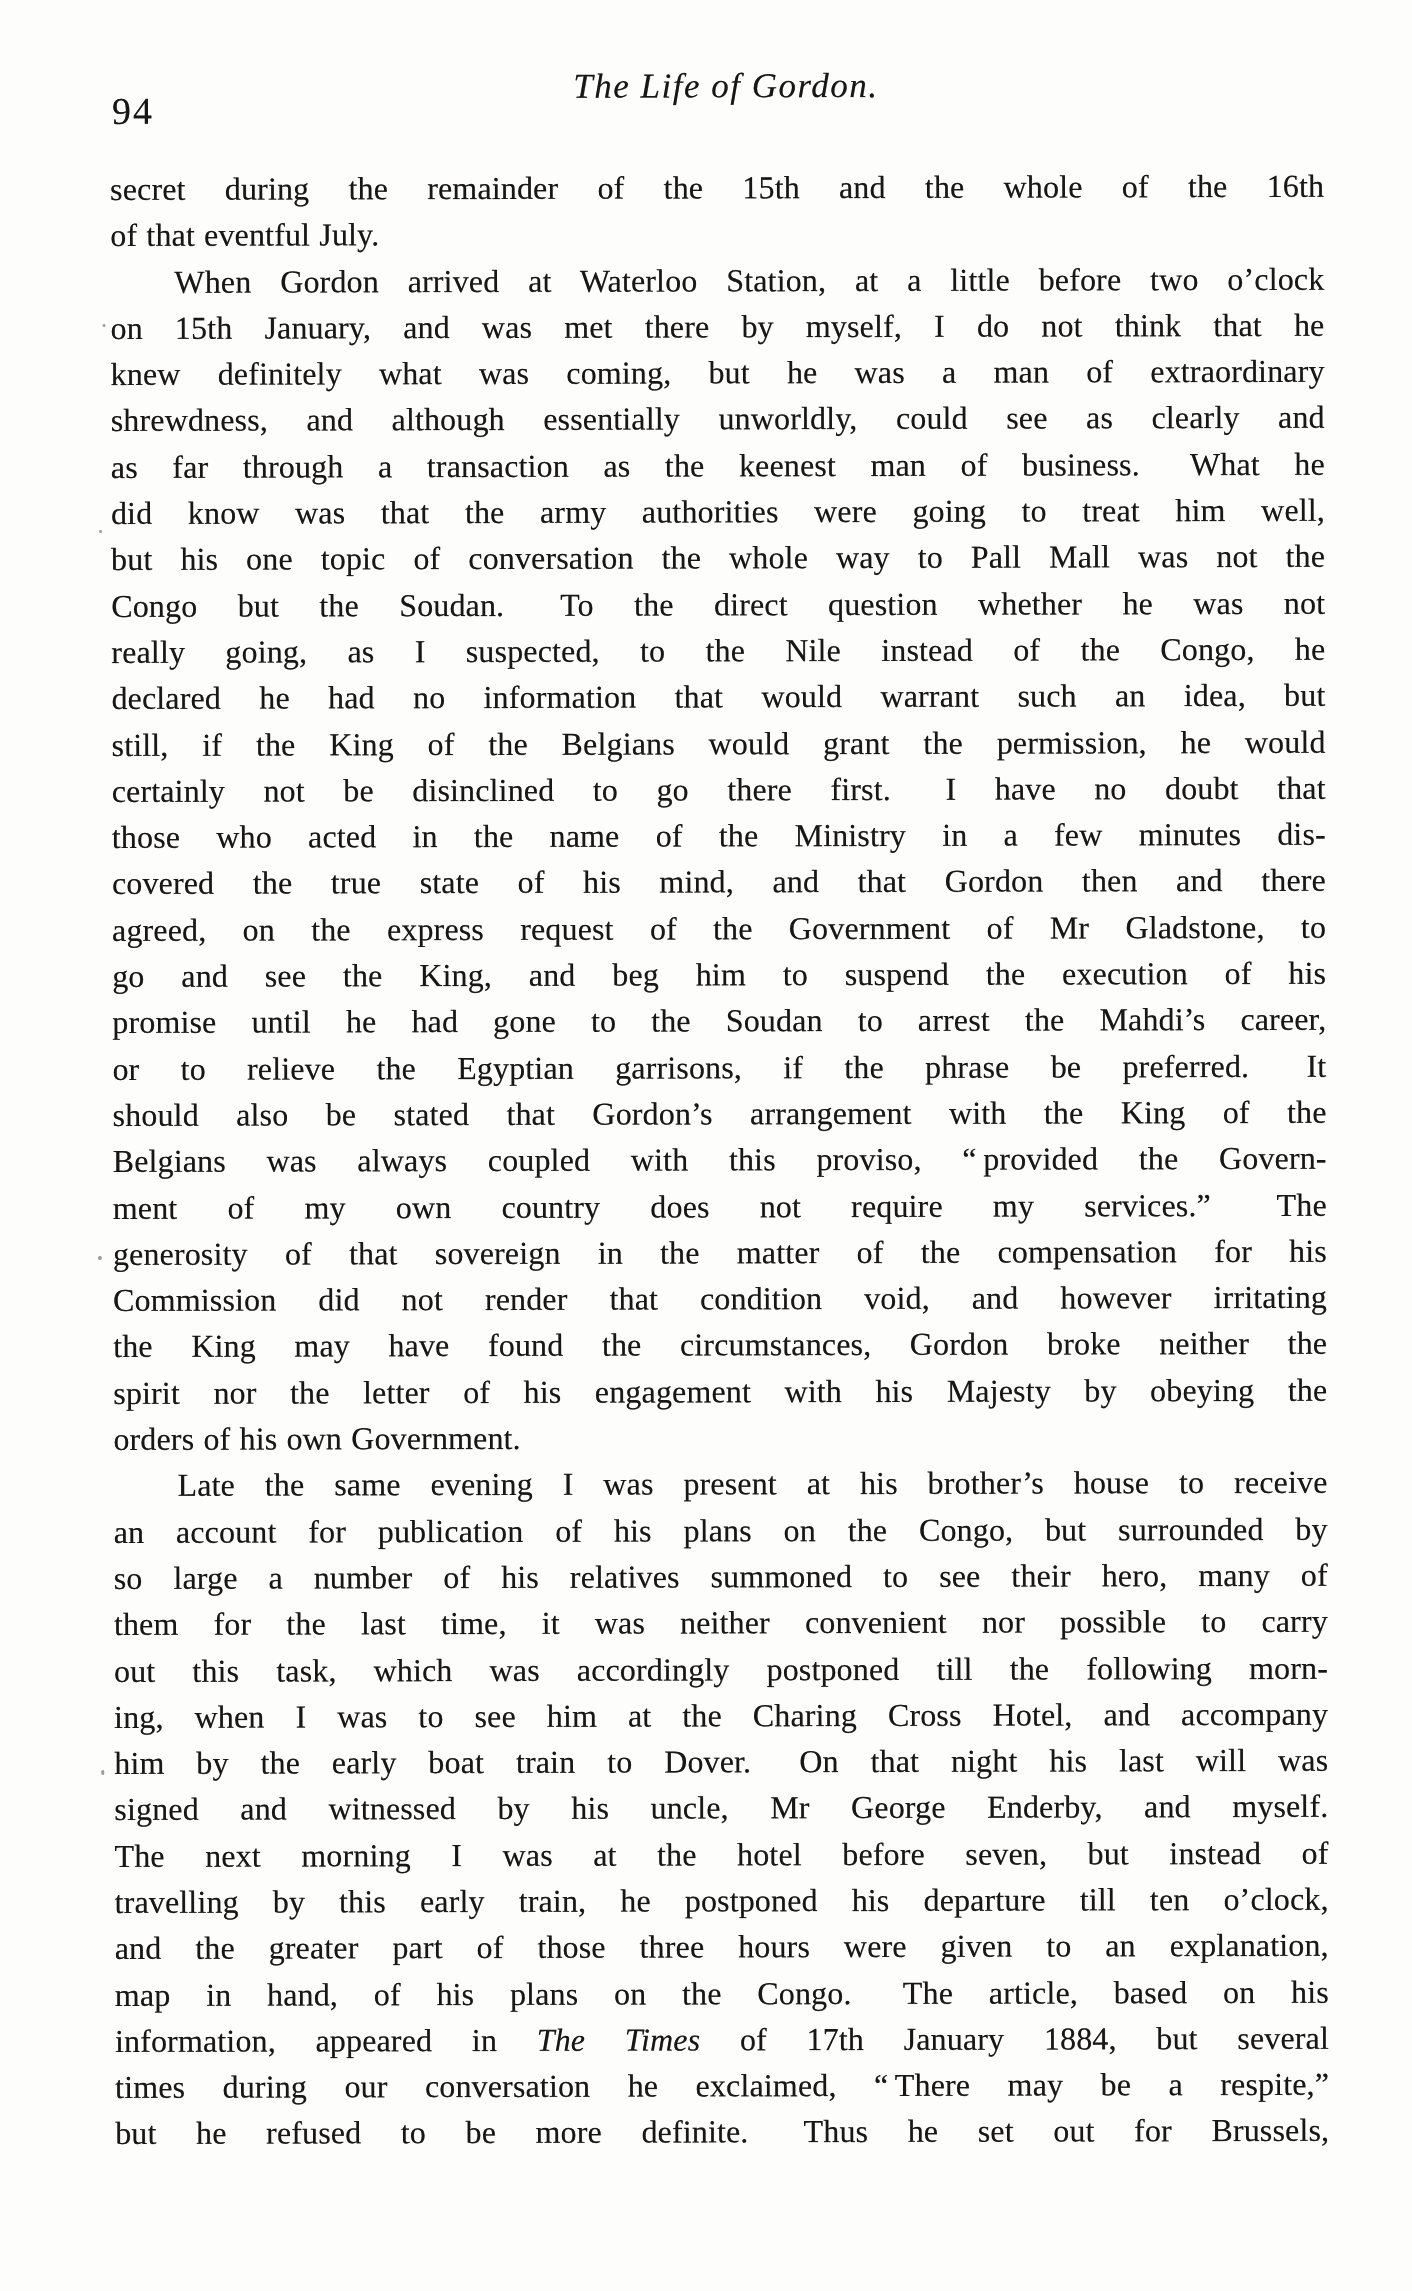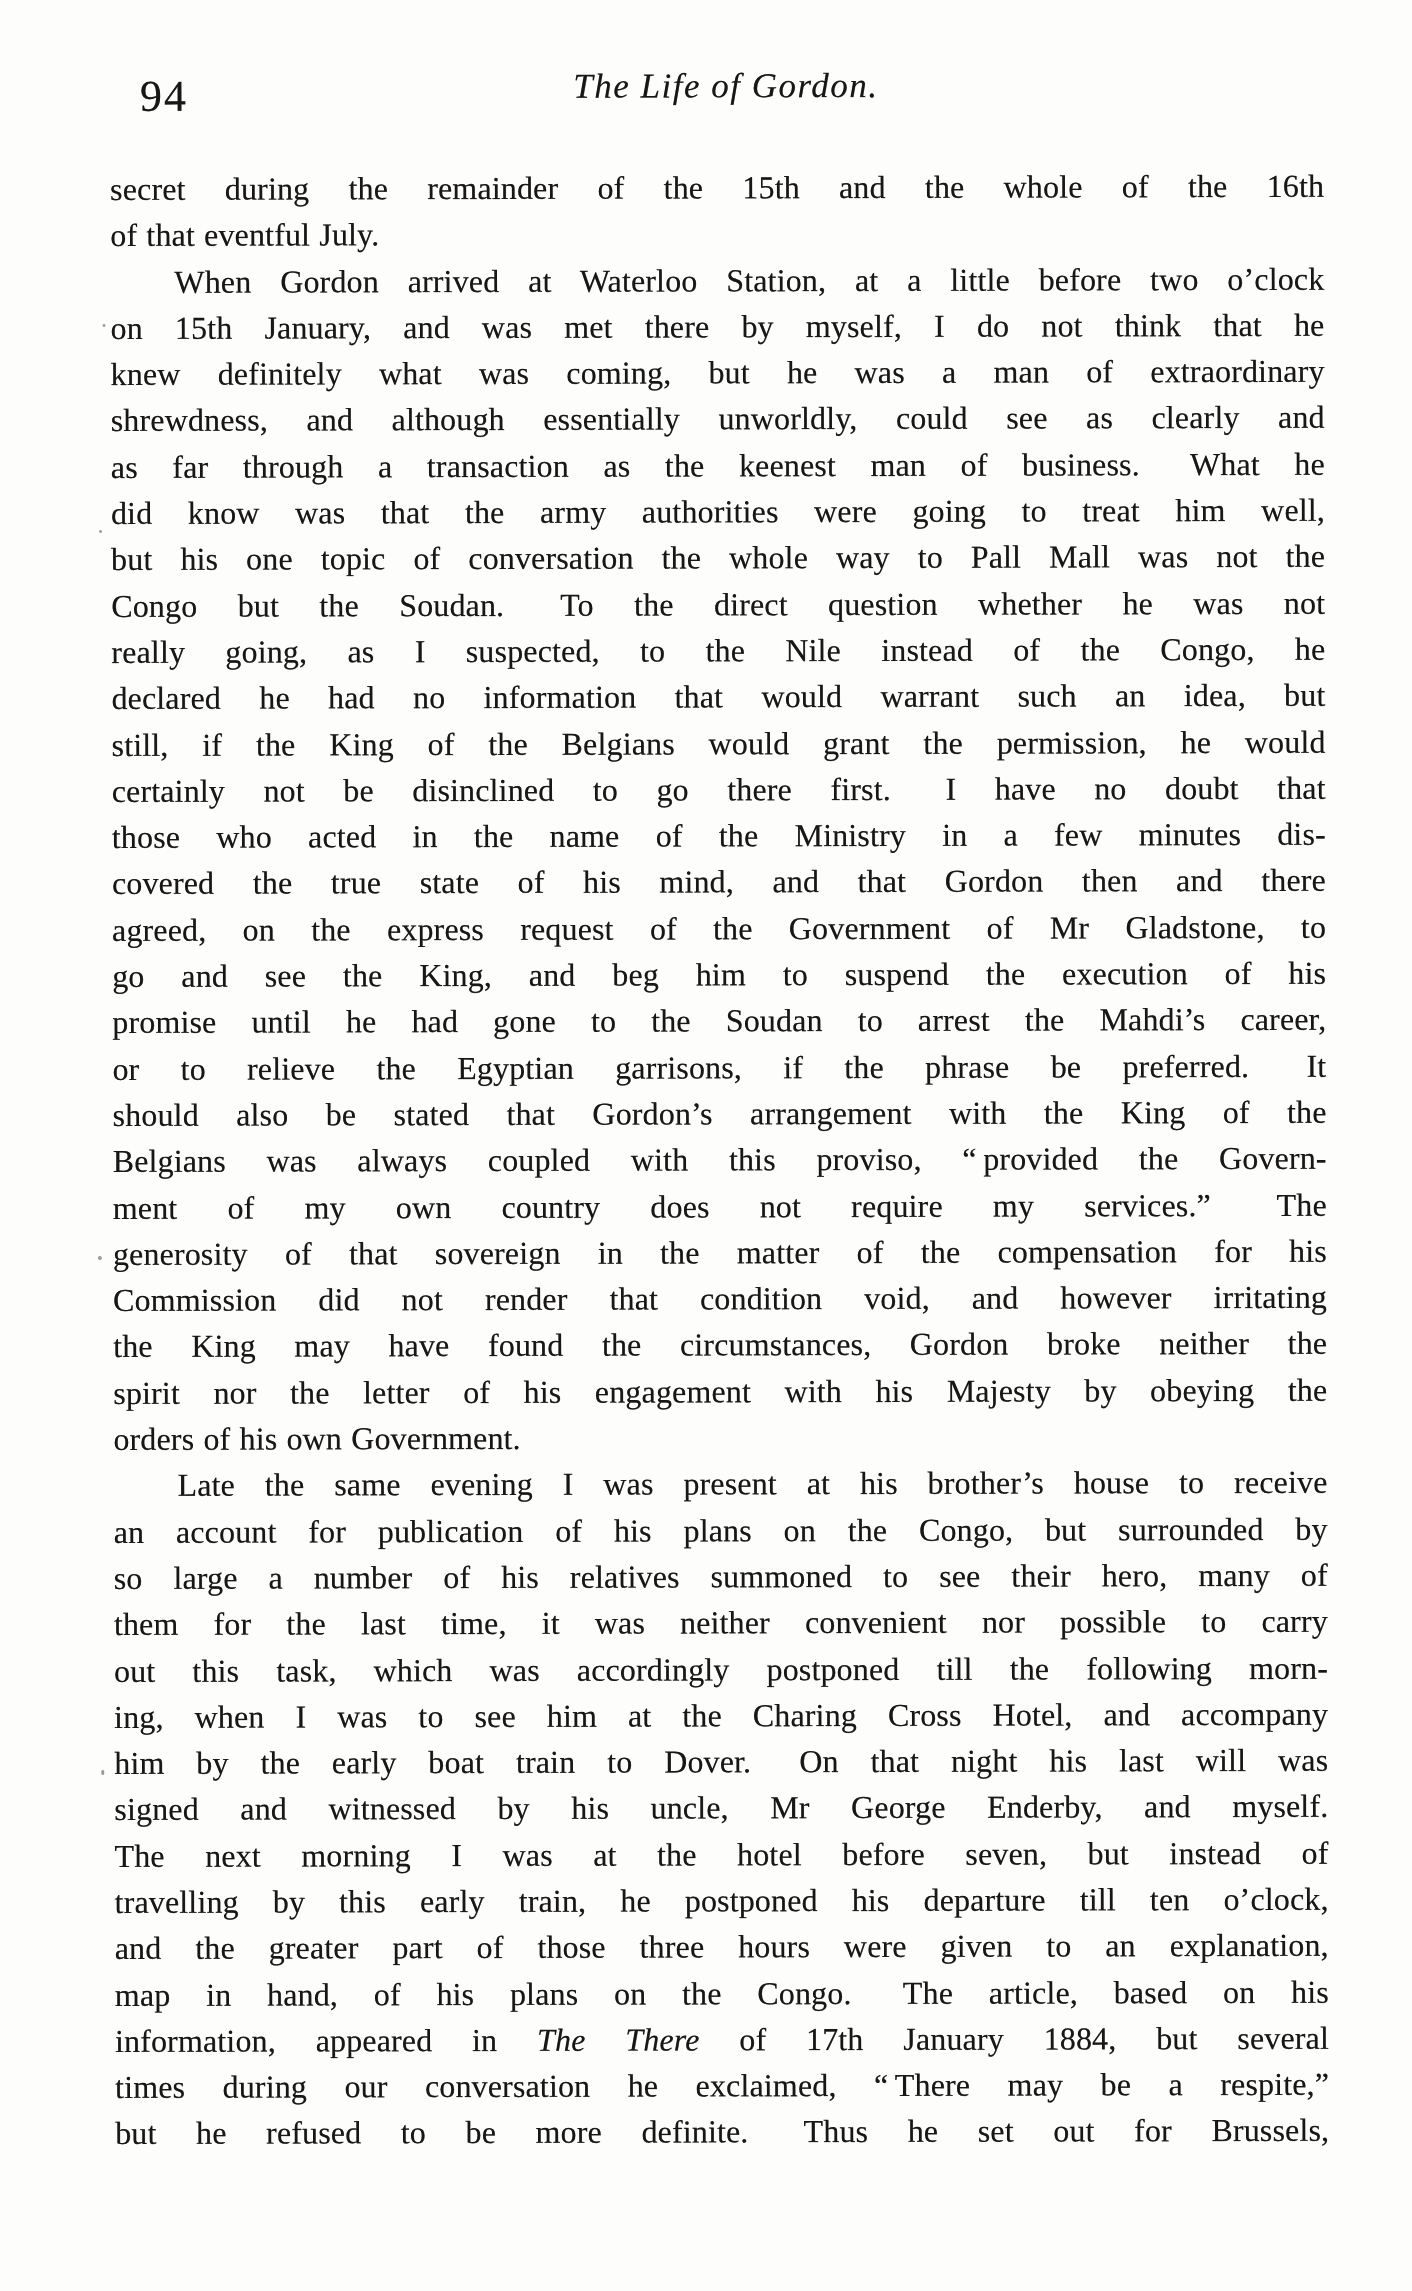--- a/index.html
+++ b/index.html
@@ -19,25 +19,24 @@
     width:1412px;height:2291px;
     background:var(--paper);
   }
   .content{
     position:absolute;inset:0;
     transform:rotate(-0.15deg);
     transform-origin:60% 40%;
   }
   .pagenum{
     position:absolute;
-    left:114px;top:69px;
-    font-size:44px;
+    left:114px;top:87px;
+    font-size:38px;
     letter-spacing:2px;
     text-shadow:0.2px 0.2px 0.4px rgba(20,20,20,0.55);
-    margin-left:28px;
   }
   .running-title{
     position:absolute;
     left:728px;top:66px;
     transform:translateX(-50%);
     font-style:italic;
     font-size:35px;
     letter-spacing:1.5px;
     white-space:nowrap;
     text-shadow:0.2px 0.2px 0.4px rgba(20,20,20,0.5);
@@ -121,21 +120,21 @@
           <div class="line"><span>so large a number of his relatives summoned to see their hero, many of</span></div>
           <div class="line"><span>them for the last time, it was neither convenient nor possible to carry</span></div>
           <div class="line"><span>out this task, which was accordingly postponed till the following morn-</span></div>
           <div class="line"><span>ing, when I was to see him at the Charing Cross Hotel, and accompany</span></div>
           <div class="line"><span>him by the early boat train to Dover.  On that night his last will was</span></div>
           <div class="line"><span>signed and witnessed by his uncle, Mr George Enderby, and myself.</span></div>
           <div class="line"><span>The next morning I was at the hotel before seven, but instead of</span></div>
           <div class="line"><span>travelling by this early train, he postponed his departure till ten o’clock,</span></div>
           <div class="line"><span>and the greater part of those three hours were given to an explanation,</span></div>
           <div class="line"><span>map in hand, of his plans on the Congo.  The article, based on his</span></div>
-          <div class="line"><span>information, appeared in </span><i>The There</i><span> of 17th January 1884, but several</span></div>
+          <div class="line"><span>information, appeared in </span><i>The Times</i><span> of 17th January 1884, but several</span></div>
           <div class="line"><span>times during our conversation he exclaimed, “ There may be a respite,”</span></div>
           <div class="line"><span>but he refused to be more definite.  Thus he set out for Brussels,</span></div>
         </div>
       </main>
     <span class="speck s1"></span>
     <span class="speck s2"></span>
     <span class="speck s3"></span>
     <span class="speck s4"></span>
   </div>
 </div>

